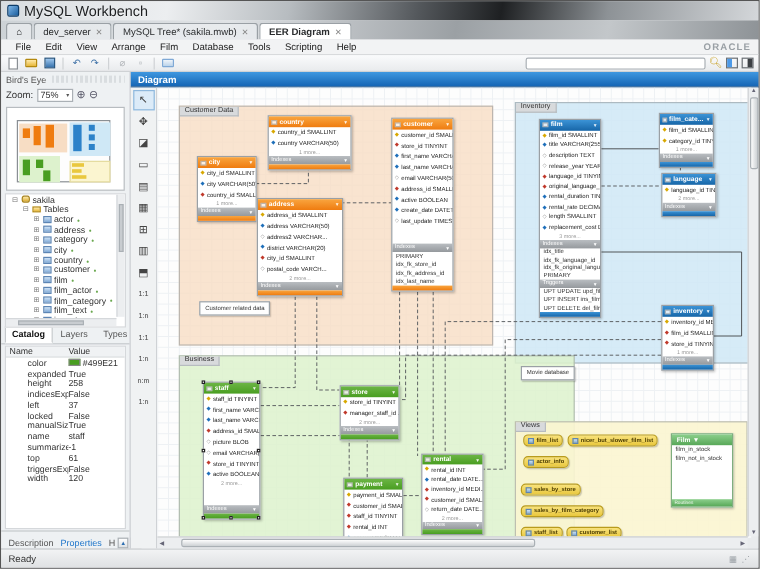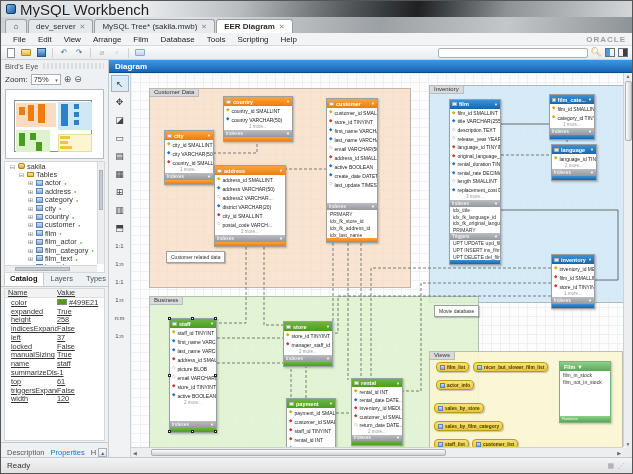--- a/index.html
+++ b/index.html
@@ -1,20 +1,20 @@
 <!DOCTYPE html>
 <html><head>
 <meta charset="utf-8">
 <style>
   * { margin:0; padding:0; box-sizing:border-box; font-family:"Liberation Sans","DejaVu Sans",sans-serif; }
   html,body { width:633px; height:474px; overflow:hidden; background:#444; }
   .window { width:633px; height:474px; display:flex; flex-direction:column; background:#eef0f2; border:1px solid #555; }
 
   
-  .titlebar { height:16px; display:flex; align-items:center; gap:4px; padding:0 5px; font-size:15px; color:#1c1e20;
+  .titlebar { height:16px; display:flex; align-items:center; gap:4px; padding:0 5px; font-size:12px; color:#1c1e20;
     background:linear-gradient(100deg,#d9dde0 0%,#eceef0 22%,#b7bcc0 38%,#54585c 55%,#1e2022 66%,#8d9296 80%,#d4d7da 100%); }
   .appicon { width:10px; height:10px; border-radius:2px; background:linear-gradient(135deg,#7db6e8,#1b5e9e); border:1px solid #0d3d6b; }
   .titlebar .title { text-shadow:0 1px 1px rgba(255,255,255,.7); }
   .tabrow { height:16px; display:flex; align-items:flex-end; gap:1px; padding:0 4px;
     background:linear-gradient(100deg,#cdd2d6 0%,#dfe2e5 30%,#9ba0a4 60%,#c3c7ca 80%,#8e9397 100%); }
   .tab { height:14px; display:flex; align-items:center; gap:4px; padding:0 7px; font-size:8px; color:#2a2c2e;
     background:rgba(235,238,240,.75); border:1px solid #9aa0a5; border-bottom:none; border-radius:3px 3px 0 0; }
   .tab.active { background:#fff; font-weight:bold; }
   .tab .x { color:#888; font-size:7px; }
   .hometab { width:22px; justify-content:center; }
@@ -54,24 +54,24 @@
   .tico-tbl { width:7px; height:6px; background:linear-gradient(#cfe3f7,#7fa9d6); border:1px solid #5d85b4; }
   .trow .nm::after { content:"●"; color:#6aa84f; font-size:4px; margin-left:3px; vertical-align:middle; }
   .trow.noDot .nm::after { content:""; }
   .vsb { position:absolute; right:0; top:0; bottom:8px; width:7px; background:#eceef0; border-left:1px solid #d5d8db; }
   .vsb .thumb { margin:8px 1px; height:40px; background:#c8ccd0; border:1px solid #aab0b5; }
   .hsb { position:absolute; left:0; right:7px; bottom:0; height:7px; background:#eceef0; border-top:1px solid #d5d8db; }
   .hsb .thumb { margin:1px 10px; height:4px; width:55px; background:#c8ccd0; border:1px solid #aab0b5; }
   .ptabs { height:14px; display:flex; align-items:flex-end; gap:1px; padding:0 3px; border-bottom:1px solid #c5c9cc; }
   .ptab { font-size:7.5px; padding:1px 5px 2px; color:#555; border:1px solid transparent; }
   .ptab.active { background:#fff; border:1px solid #c5c9cc; border-bottom:1px solid #fff; color:#111; font-weight:bold; }
-  .propstable { flex:1; margin:1px 3px; background:#fff; border:1px solid #d5d8db; overflow:hidden;text-decoration:underline; }
+  .propstable { flex:1; margin:1px 3px; background:#fff; border:1px solid #d5d8db; overflow:hidden; }
   .prow { height:8.8px; display:flex; font-size:7.3px; align-items:center; }
   .prow.head { background:#f0f2f4; border-bottom:1px solid #dcdfe2; color:#444; }
-  .prow .c1 { width:52px; padding-left:6px; color:#333; overflow:hidden; white-space:nowrap; }
+  .prow .c1 { width:52px; padding-left:18px; color:#333; overflow:hidden; white-space:nowrap; }
   .prow.head .c1 { padding-left:3px; }
   .prow .c2 { flex:1; display:flex; align-items:center; gap:2px; color:#333; overflow:hidden; white-space:nowrap; }
   .swatch { width:10px; height:6px; border:1px solid #888; }
   .btabs { height:15px; display:flex; align-items:flex-end; gap:6px; padding:0 6px; border-top:1px solid #c5c9cc; }
   .btab { font-size:7.5px; color:#555; }
   .btab.active { color:#1a73c9; }
   .btn-mini { width:9px; height:9px; border:1px solid #aab0b5; background:linear-gradient(#fff,#dde1e4); font-size:5px; color:#2d6fb2; display:flex; align-items:center; justify-content:center; }
   .hlbl { margin-left:auto; font-size:7.5px; color:#555; display:flex; gap:2px; align-items:center; }
 
   

